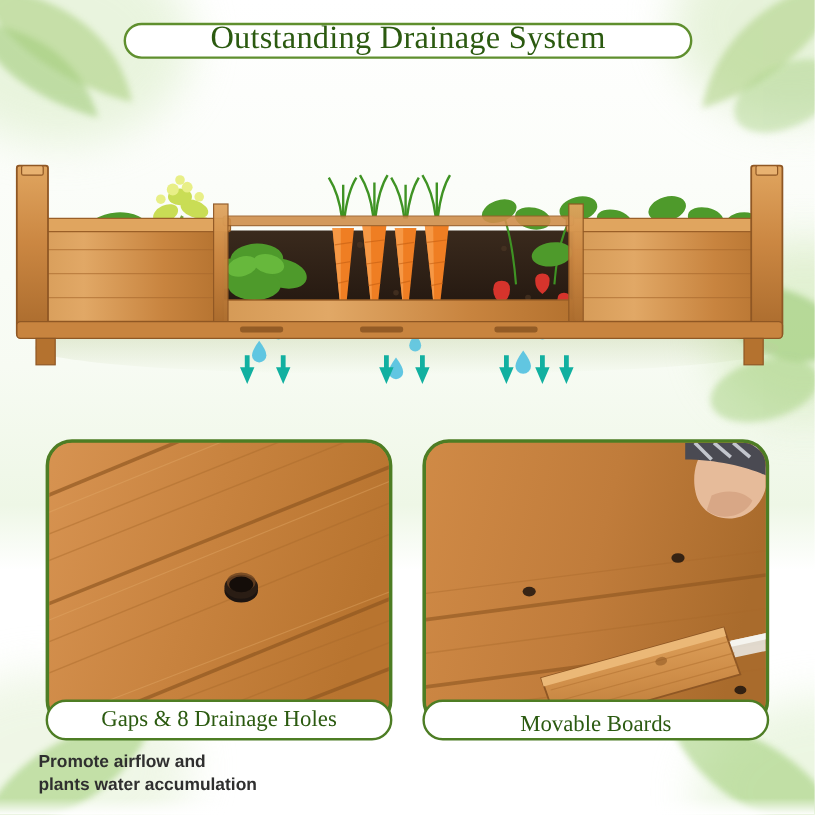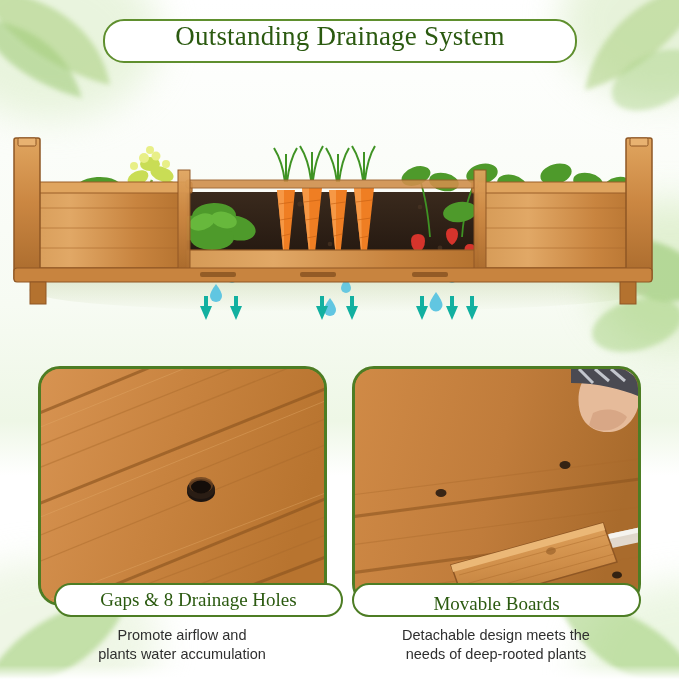--- a/index.html
+++ b/index.html
@@ -35,26 +35,26 @@
     filter: blur(2.5px);
     opacity: .75;
   }
 
   
   #title-banner {
     position: absolute;
     left: 103px;
     top: 19px;
     width: 474px;
-    height: 44px;
+    height: 30px;
     border: 2px solid #5f8f2e;
     border-radius: 21px;
     background: #ffffff;
     display: flex;
-    align-items: flex-start;
+    align-items: flex-end;
     justify-content: center;
     box-sizing: border-box;
   }
   #title-text {
     font-size: 27px;
     color: #2b5a10;
     letter-spacing: .2px;
     white-space: nowrap;
   }
 
@@ -86,34 +86,33 @@
     width: 289px;
     height: 34px;
     border-radius: 17px;
     background: #ffffff;
     border: 2px solid #4d7d24;
     display: flex;
     align-items: center;
     justify-content: center;
     box-sizing: border-box;
   }
-  #caption-left  { left: 54px;  top: 583px; }
+  #caption-left  { left: 38px;  top: 583px; }
   #caption-right { left: 352px; top: 583px; align-items: flex-end; }
   .panel-caption span {
     font-size: 19px;
     color: #2b5a10;
     white-space: nowrap;
   }
 
   .panel-sub {
     position: absolute;
     width: 300px;
-    text-align: center;
     font-family: "Liberation Sans", sans-serif;
-    font-weight: normal;
+    font-weight: bold;
     font-size: 14.5px;
     line-height: 19px;
     color: #2f2f2f;
   }
   #sub-left  { left: 32px;  top: 626px; }
   #sub-right { left: 346px; top: 626px; }
 
   
   #bottom-strip {
     position: absolute;
@@ -514,19 +513,15 @@
           <line x1="256" y1="0" x2="270" y2="12"></line>
           <line x1="272" y1="0" x2="286" y2="10"></line>
         </g>
       </g>
     </svg>
   </div>
 
   <div id="caption-right" class="panel-caption">
     <span>Movable Boards</span>
   </div>
-  <div id="sub-right" class="panel-sub">
-    <div>Detachable design meets the</div>
-    <div>needs of deep-rooted plants</div>
-  </div>
 
   <div id="bottom-strip"></div>
 </div>
 
 </body></html>

